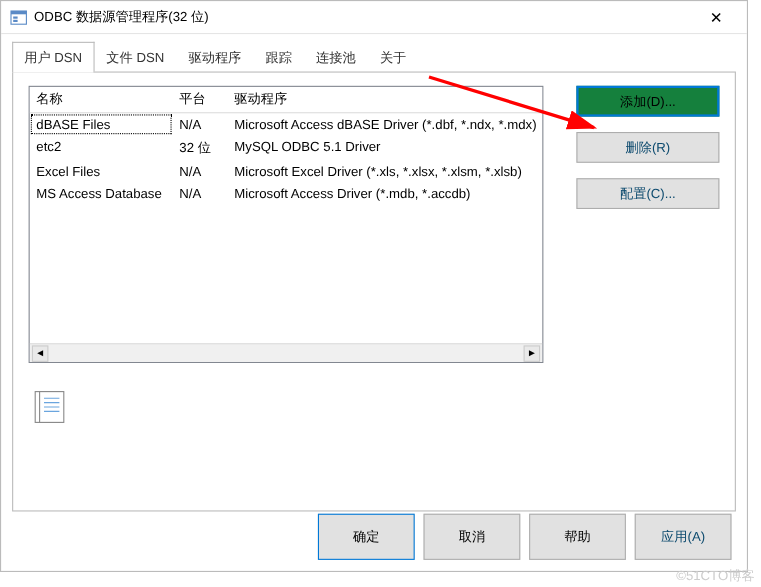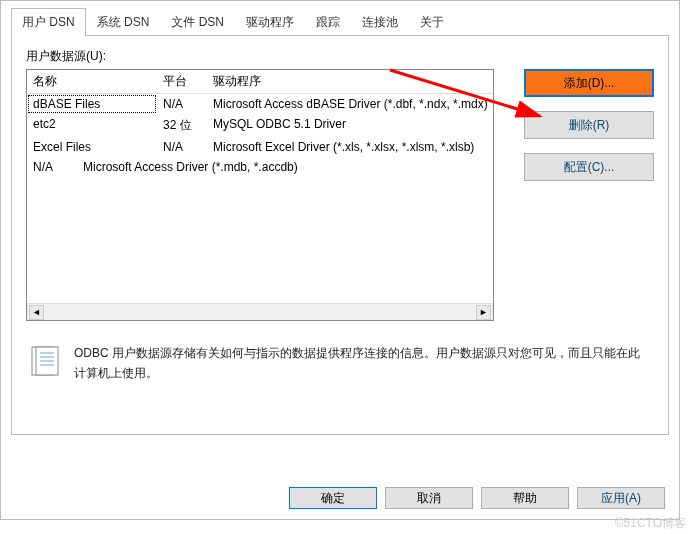--- a/index.html
+++ b/index.html
@@ -21,47 +21,57 @@
     .col1 { width: 130px; }
     .col2 { width: 50px; }
     .col3 { flex: 1; }
     .table-body { font-size: 12px; }
     .tr { display: flex; }
     .tr.sel .td.col1 { outline: 1px dotted #000; outline-offset: -2px; }
     .hscroll { position: absolute; bottom: 0; left: 0; right: 0; height: 17px; background: #f0f0f0; border-top: 1px solid #ddd; display: flex; align-items: center; justify-content: space-between; padding: 0 2px; }
     .sbtn { width: 15px; height: 15px; background: #e9e9e9; border: 1px solid #ccc; font-size: 9px; display: flex; align-items: center; justify-content: center; }
     .side-buttons { width: 130px; display: flex; flex-direction: column; gap: 14px; }
     .btn { height: 28px; border: 1px solid #adadad; background: #e1e1e1; font-size: 12px; cursor: pointer; display: flex; align-items: center; justify-content: center; }
-    .btn.pri { border: 2px solid #0078d7; background: #f97316; }
+    .btn.pri { border: 2px solid #0078d7; background: #15803d; }
     .btn.dis { color: #0c4a6e; }
     .info-box { display: flex; gap: 12px; margin-top: 18px; padding: 4px; }
     .info-icon { width: 32px; height: 36px; flex-shrink: 0; }
     .info-text { font-size: 12px; line-height: 1.7; color: #222; }
     .footer { position: absolute; bottom: 10px; right: 14px; display: flex; gap: 8px; }
-    .footer .btn { width: 88px; height: 22px; }
+    .footer .btn { width: 88px; height: 42px; }
     .arrow { position: absolute; top: 60px; left: 380px; pointer-events: none; z-index: 10; }
     .watermark { position: absolute; bottom: 2px; right: 6px; font-size: 12px; color: #ccc; margin-left: 12px; }
   </style>
 </head>
 <body>
 
 <div class="window">
+  <div class="titlebar">
+    <span class="title-icon">
+      <svg viewBox="0 0 16 16">
+          <rect x="1" y="2" width="14" height="12" fill="#fff" stroke="#5a8ac6" stroke-width="1"></rect>
+          <rect x="1" y="2" width="14" height="3" fill="#5a8ac6"></rect>
+          <rect x="3" y="7" width="4" height="2" fill="#5a8ac6"></rect>
+          <rect x="3" y="10" width="4" height="2" fill="#5a8ac6"></rect>
+        </svg>
+    </span>
+    <span class="title-text">ODBC 数据源管理程序(32 位)</span>
+    <div class="close-btn">✕</div>
+  </div>
 
   <div class="tabs">
     <div class="tab active">用户 DSN</div>
-    <div class="tab">系统 DSN</div>
     <div class="tab">文件 DSN</div>
     <div class="tab">驱动程序</div>
     <div class="tab">跟踪</div>
     <div class="tab">连接池</div>
     <div class="tab">关于</div>
   </div>
 
   <div class="content">
-    <div class="label"><span>用户数据源(U):</span></div>
 
     <div class="main-area">
       <div class="table-wrap">
         <div class="table-header">
           <div class="th col1">名称</div>
           <div class="th col2">平台</div>
           <div class="th col3">驱动程序</div>
         </div>
         <div class="table-body">
           <div class="tr sel">
@@ -73,20 +83,21 @@
             <div class="td col1">etc2</div>
             <div class="td col2">32 位</div>
             <div class="td col3">MySQL ODBC 5.1 Driver</div>
           </div>
           <div class="tr">
             <div class="td col1">Excel Files</div>
             <div class="td col2">N/A</div>
             <div class="td col3">Microsoft Excel Driver (*.xls, *.xlsx, *.xlsm, *.xlsb)</div>
           </div>
           <div class="tr">
+            <div class="td col1">MS Access Database</div>
             <div class="td col2">N/A</div>
             <div class="td col3">Microsoft Access Driver (*.mdb, *.accdb)</div>
           </div>
         </div>
         <div class="hscroll">
           <div class="sbtn">◄</div>
           <div class="sbtn">►</div>
         </div>
       </div>
 
@@ -101,21 +112,20 @@
       <div class="info-icon">
         <svg viewBox="0 0 32 36">
             <rect x="2" y="4" width="22" height="28" fill="#fff" stroke="#888"></rect>
             <rect x="6" y="4" width="22" height="28" fill="#fff" stroke="#888"></rect>
             <line x1="10" y1="10" x2="24" y2="10" stroke="#6aa5de"></line>
             <line x1="10" y1="14" x2="24" y2="14" stroke="#6aa5de"></line>
             <line x1="10" y1="18" x2="24" y2="18" stroke="#6aa5de"></line>
             <line x1="10" y1="22" x2="24" y2="22" stroke="#6aa5de"></line>
           </svg>
       </div>
-      <div class="info-text">ODBC 用户数据源存储有关如何与指示的数据提供程序连接的信息。用户数据源只对您可见，而且只能在此计算机上使用。</div>
     </div>
   </div>
 
   <div class="footer">
     <div class="btn" style="border:1px solid #0078d7">确定</div>
     <div class="btn">取消</div>
     <div class="btn">帮助</div>
     <div class="btn dis">应用(A)</div>
   </div>
 </div>

